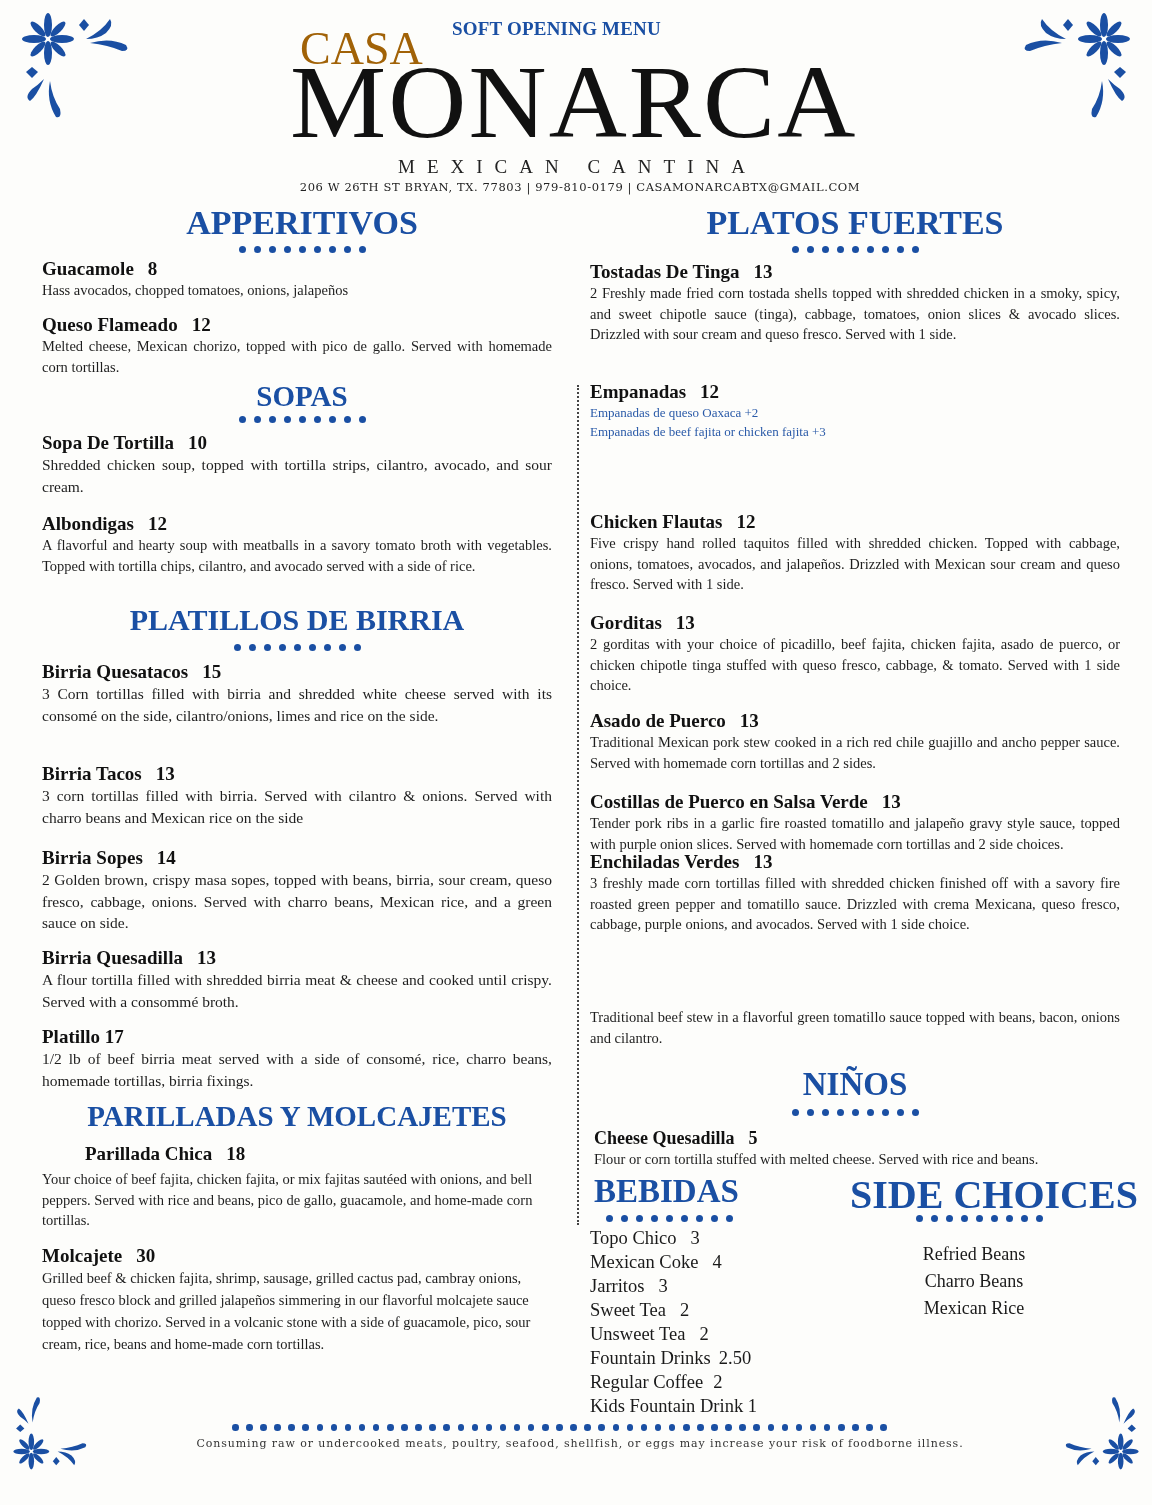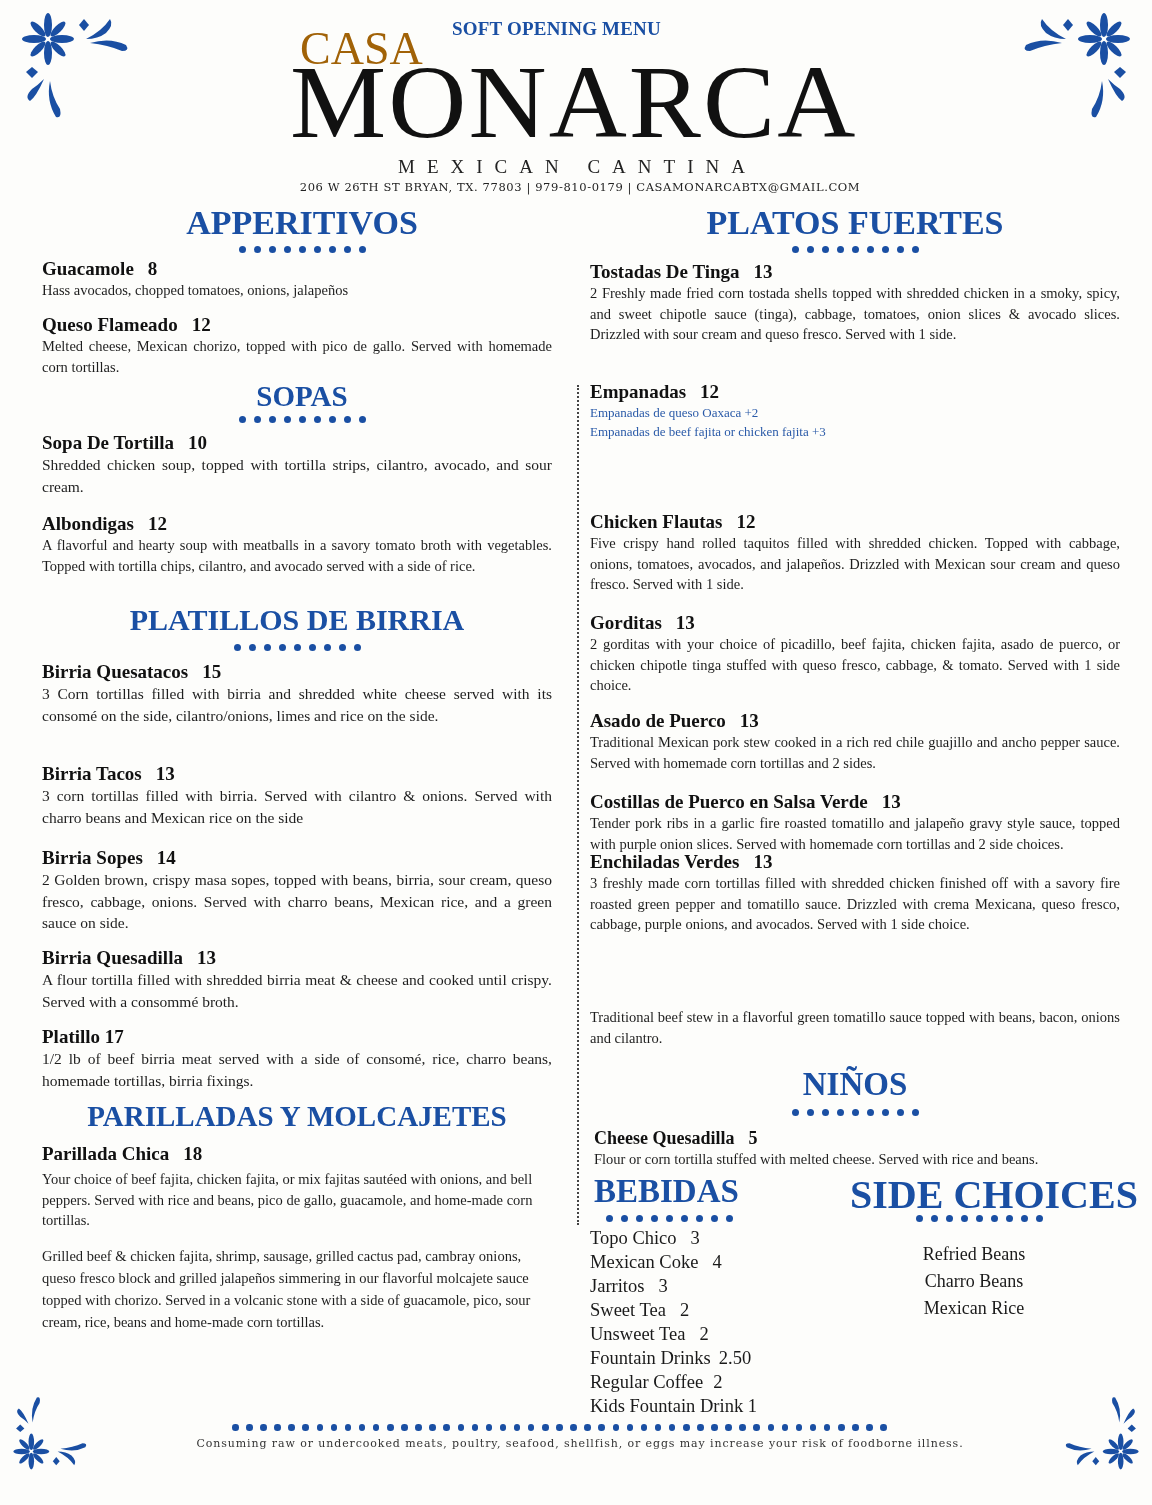--- a/index.html
+++ b/index.html
@@ -201,24 +201,25 @@
   <div class="desc">A flour tortilla filled with shredded birria meat &amp; cheese and cooked until crispy. Served with a consommé broth.</div>
 </div>
 <div class="abs" style="left:42px;top:1026px;width:510px;">
   <div class="item-name"><span>Platillo</span> <span>17</span></div>
   <div class="desc">1/2 lb of beef birria meat served with a side of consomé, rice, charro beans, homemade tortillas, birria fixings.</div>
 </div>
 
 <div class="abs sec-title" style="left:42px;top:1102px;width:510px;font-size:29px;">PARILLADAS Y MOLCAJETES</div>
 
 <div class="abs" style="left:42px;top:1143px;width:510px;">
-  <div class="item-name" style="margin-bottom:4px;"><span>Parillada Chica</span><span class="price">18</span></div>
+  <div class="item-name" style="margin-bottom:4px;margin-left:43px;"><span>Parillada Chica</span><span class="price">18</span></div>
   <div class="desc desc-s" style="text-align:left;">Your choice of beef fajita, chicken fajita, or mix fajitas sautéed with onions, and bell peppers. Served with rice and beans, pico de gallo, guacamole, and home-made corn tortillas.</div>
 </div>
 <div class="abs" style="left:42px;top:1245px;width:510px;">
+  <div class="item-name"><span>Molcajete</span><span class="price">30</span></div>
   <div class="desc desc-s" style="text-align:left;line-height:22px;">Grilled beef &amp; chicken fajita, shrimp, sausage, grilled cactus pad, cambray onions, queso fresco block and grilled jalapeños simmering in our flavorful molcajete sauce topped with chorizo. Served in a volcanic stone with a side of guacamole, pico, sour cream, rice, beans and home-made corn tortillas.</div>
 </div>
 
 <div class="abs vdivider"></div>
 
 <div class="abs sec-title" style="left:590px;top:206px;width:530px;font-size:34px;">PLATOS FUERTES</div>
 <div class="abs dots" style="left:590px;top:246px;width:530px;">
   <span class="dot"></span>
     <span class="dot"></span>
     <span class="dot"></span>

